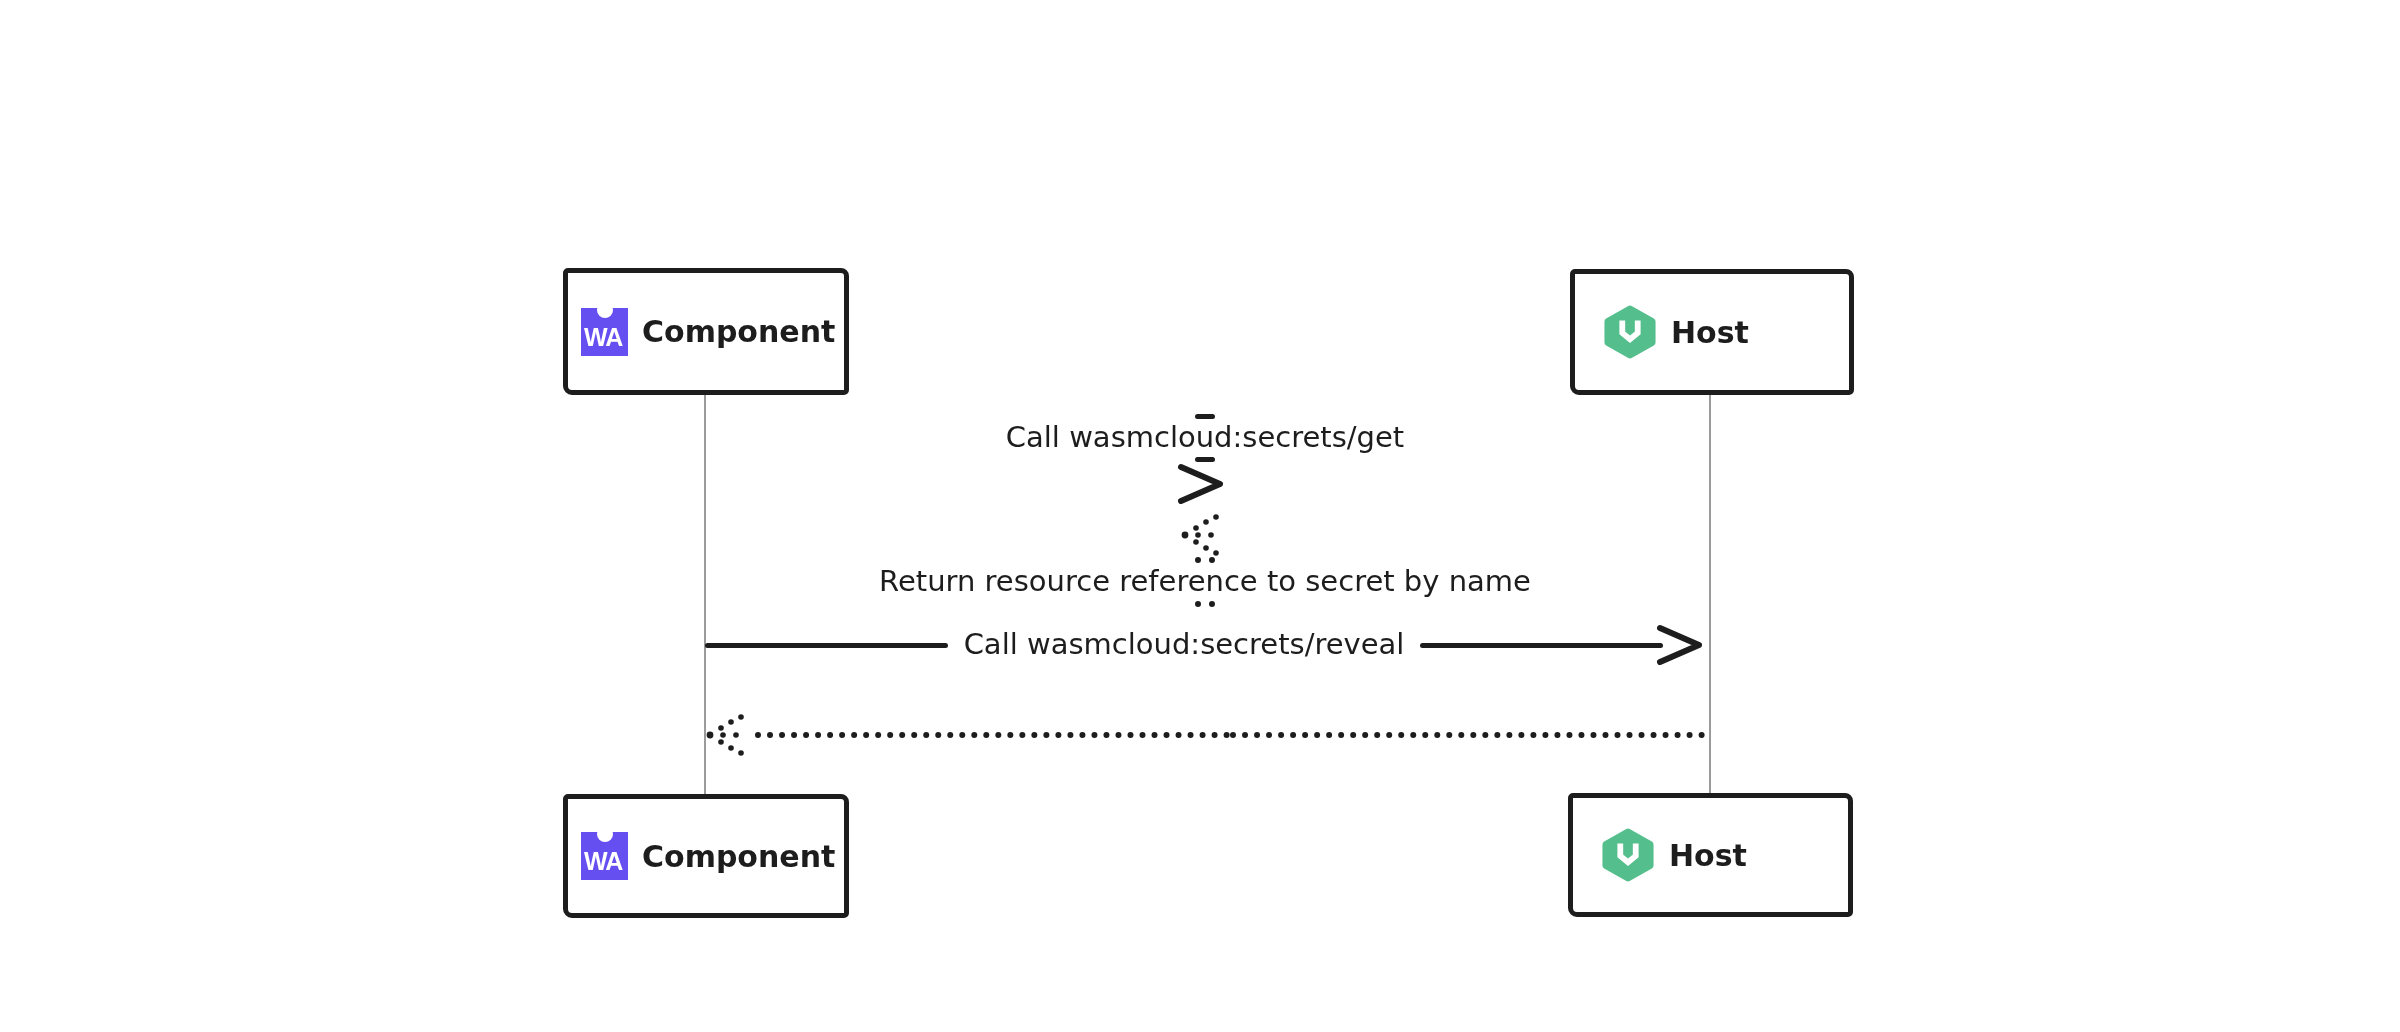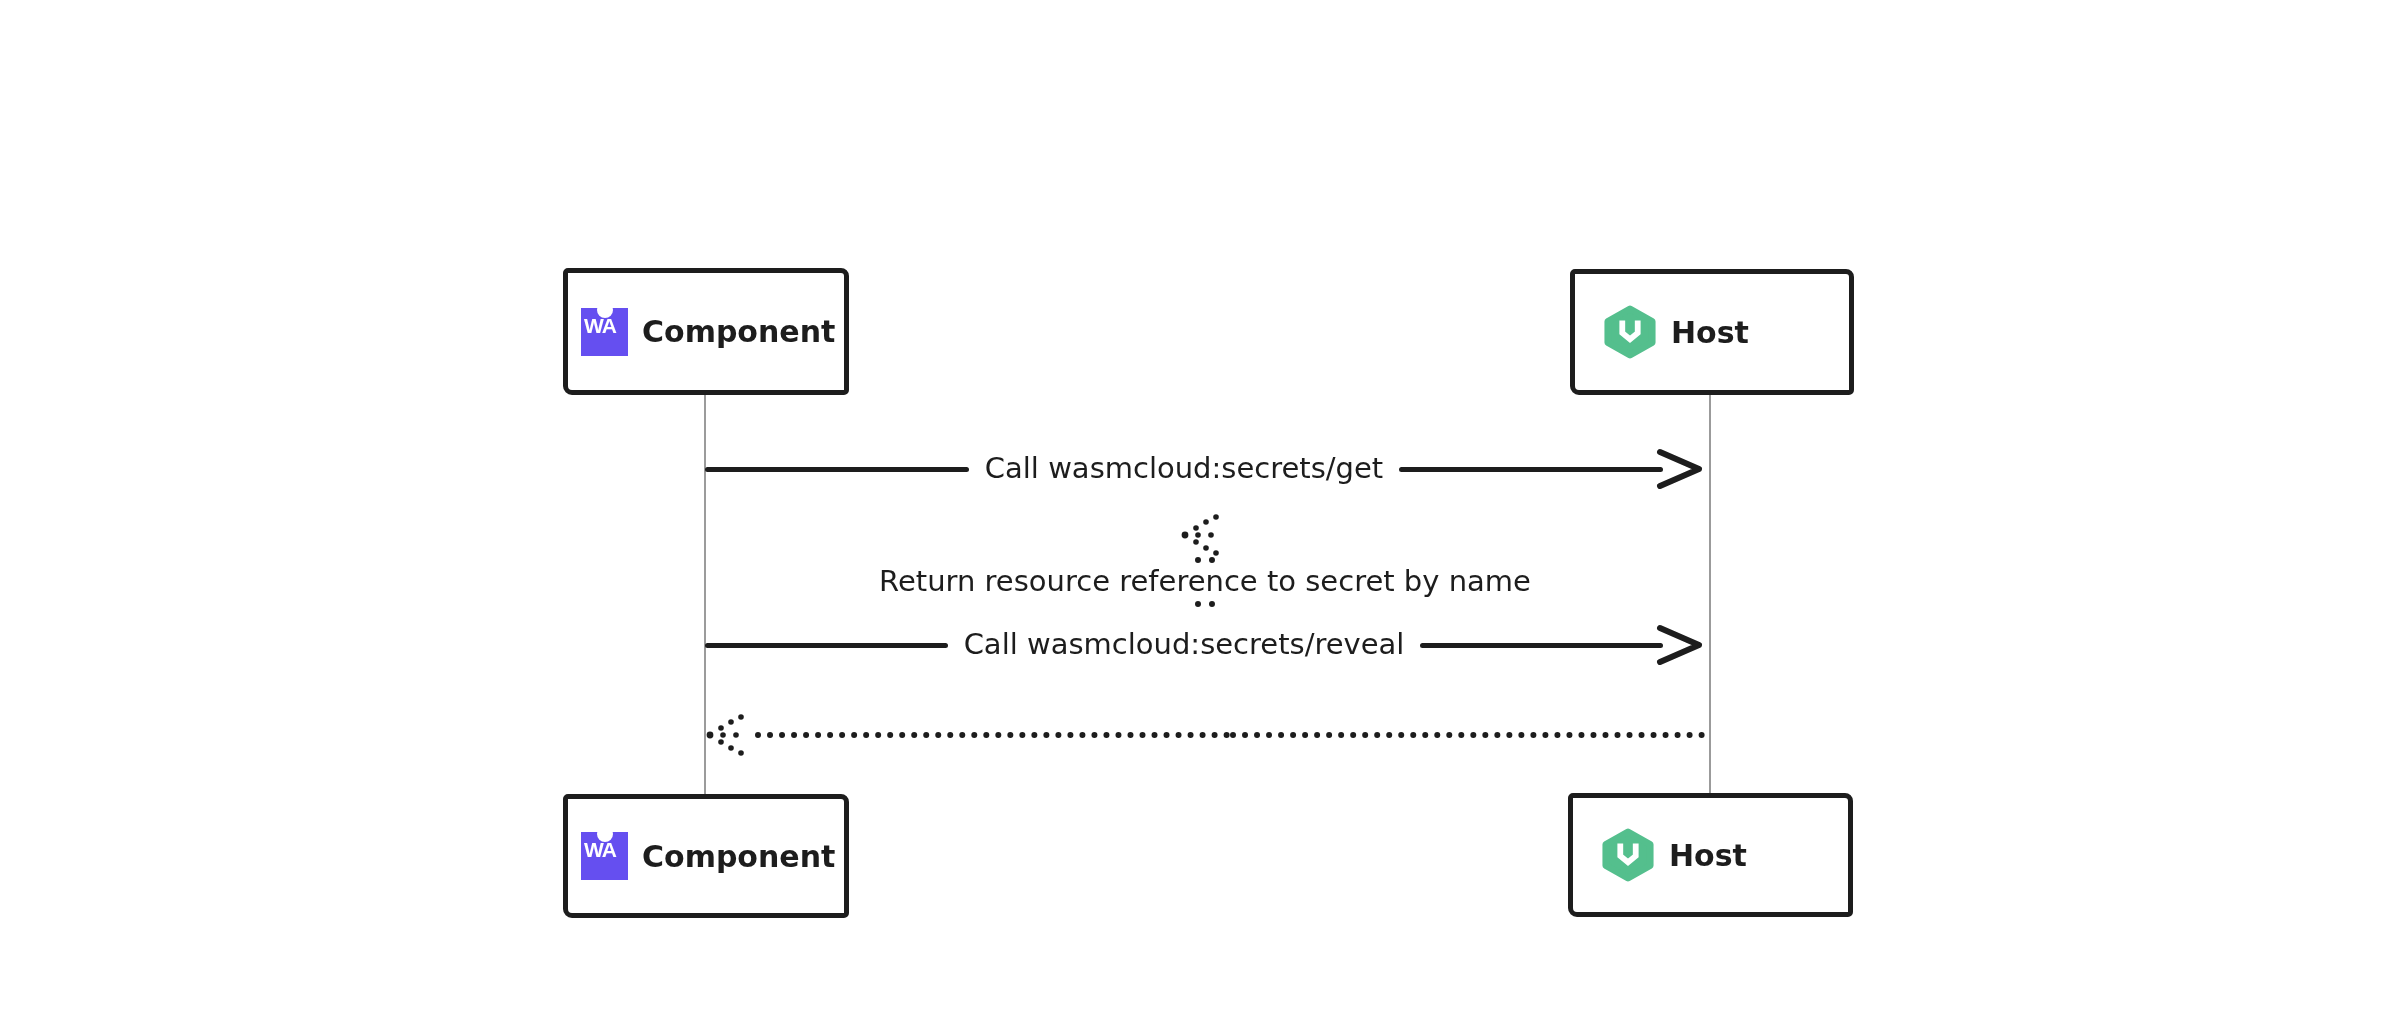--- a/index.html
+++ b/index.html
@@ -76,41 +76,41 @@
     left: 50%;
     transform: translateX(-50%);
     width: 16px;
     height: 16px;
     border-radius: 50%;
     background: #ffffff;
   }
   .wa-text {
     position: absolute;
     left: 3px;
-    bottom: 18px;
+    bottom: 4px;
     color: #ffffff;
     font-family: "Liberation Sans", sans-serif;
     font-weight: bold;
-    font-size: 21px;
+    font-size: 25px;
     letter-spacing: -1px;
   }
 
   
   .hex-icon { flex: none; width: 54px; height: 54px; display: block; }
 
   
   .message {
     position: absolute;
     left: 705px;
     width: 1000px;
     height: 84px;
     display: flex;
     align-items: center;
   }
-  .m1 { top: 427px; }
+  .m1 { top: 414px; flex-direction: column; }
   .m2 { top: 513px; flex-direction: column; }
   .m3 { top: 603px; }
   .m4 { top: 693px; }
 
   .msg-label {
     font-size: 29px;
     line-height: 1.3;
     color: #1d1d1d;
     padding: 0 16px;
     text-align: center;

